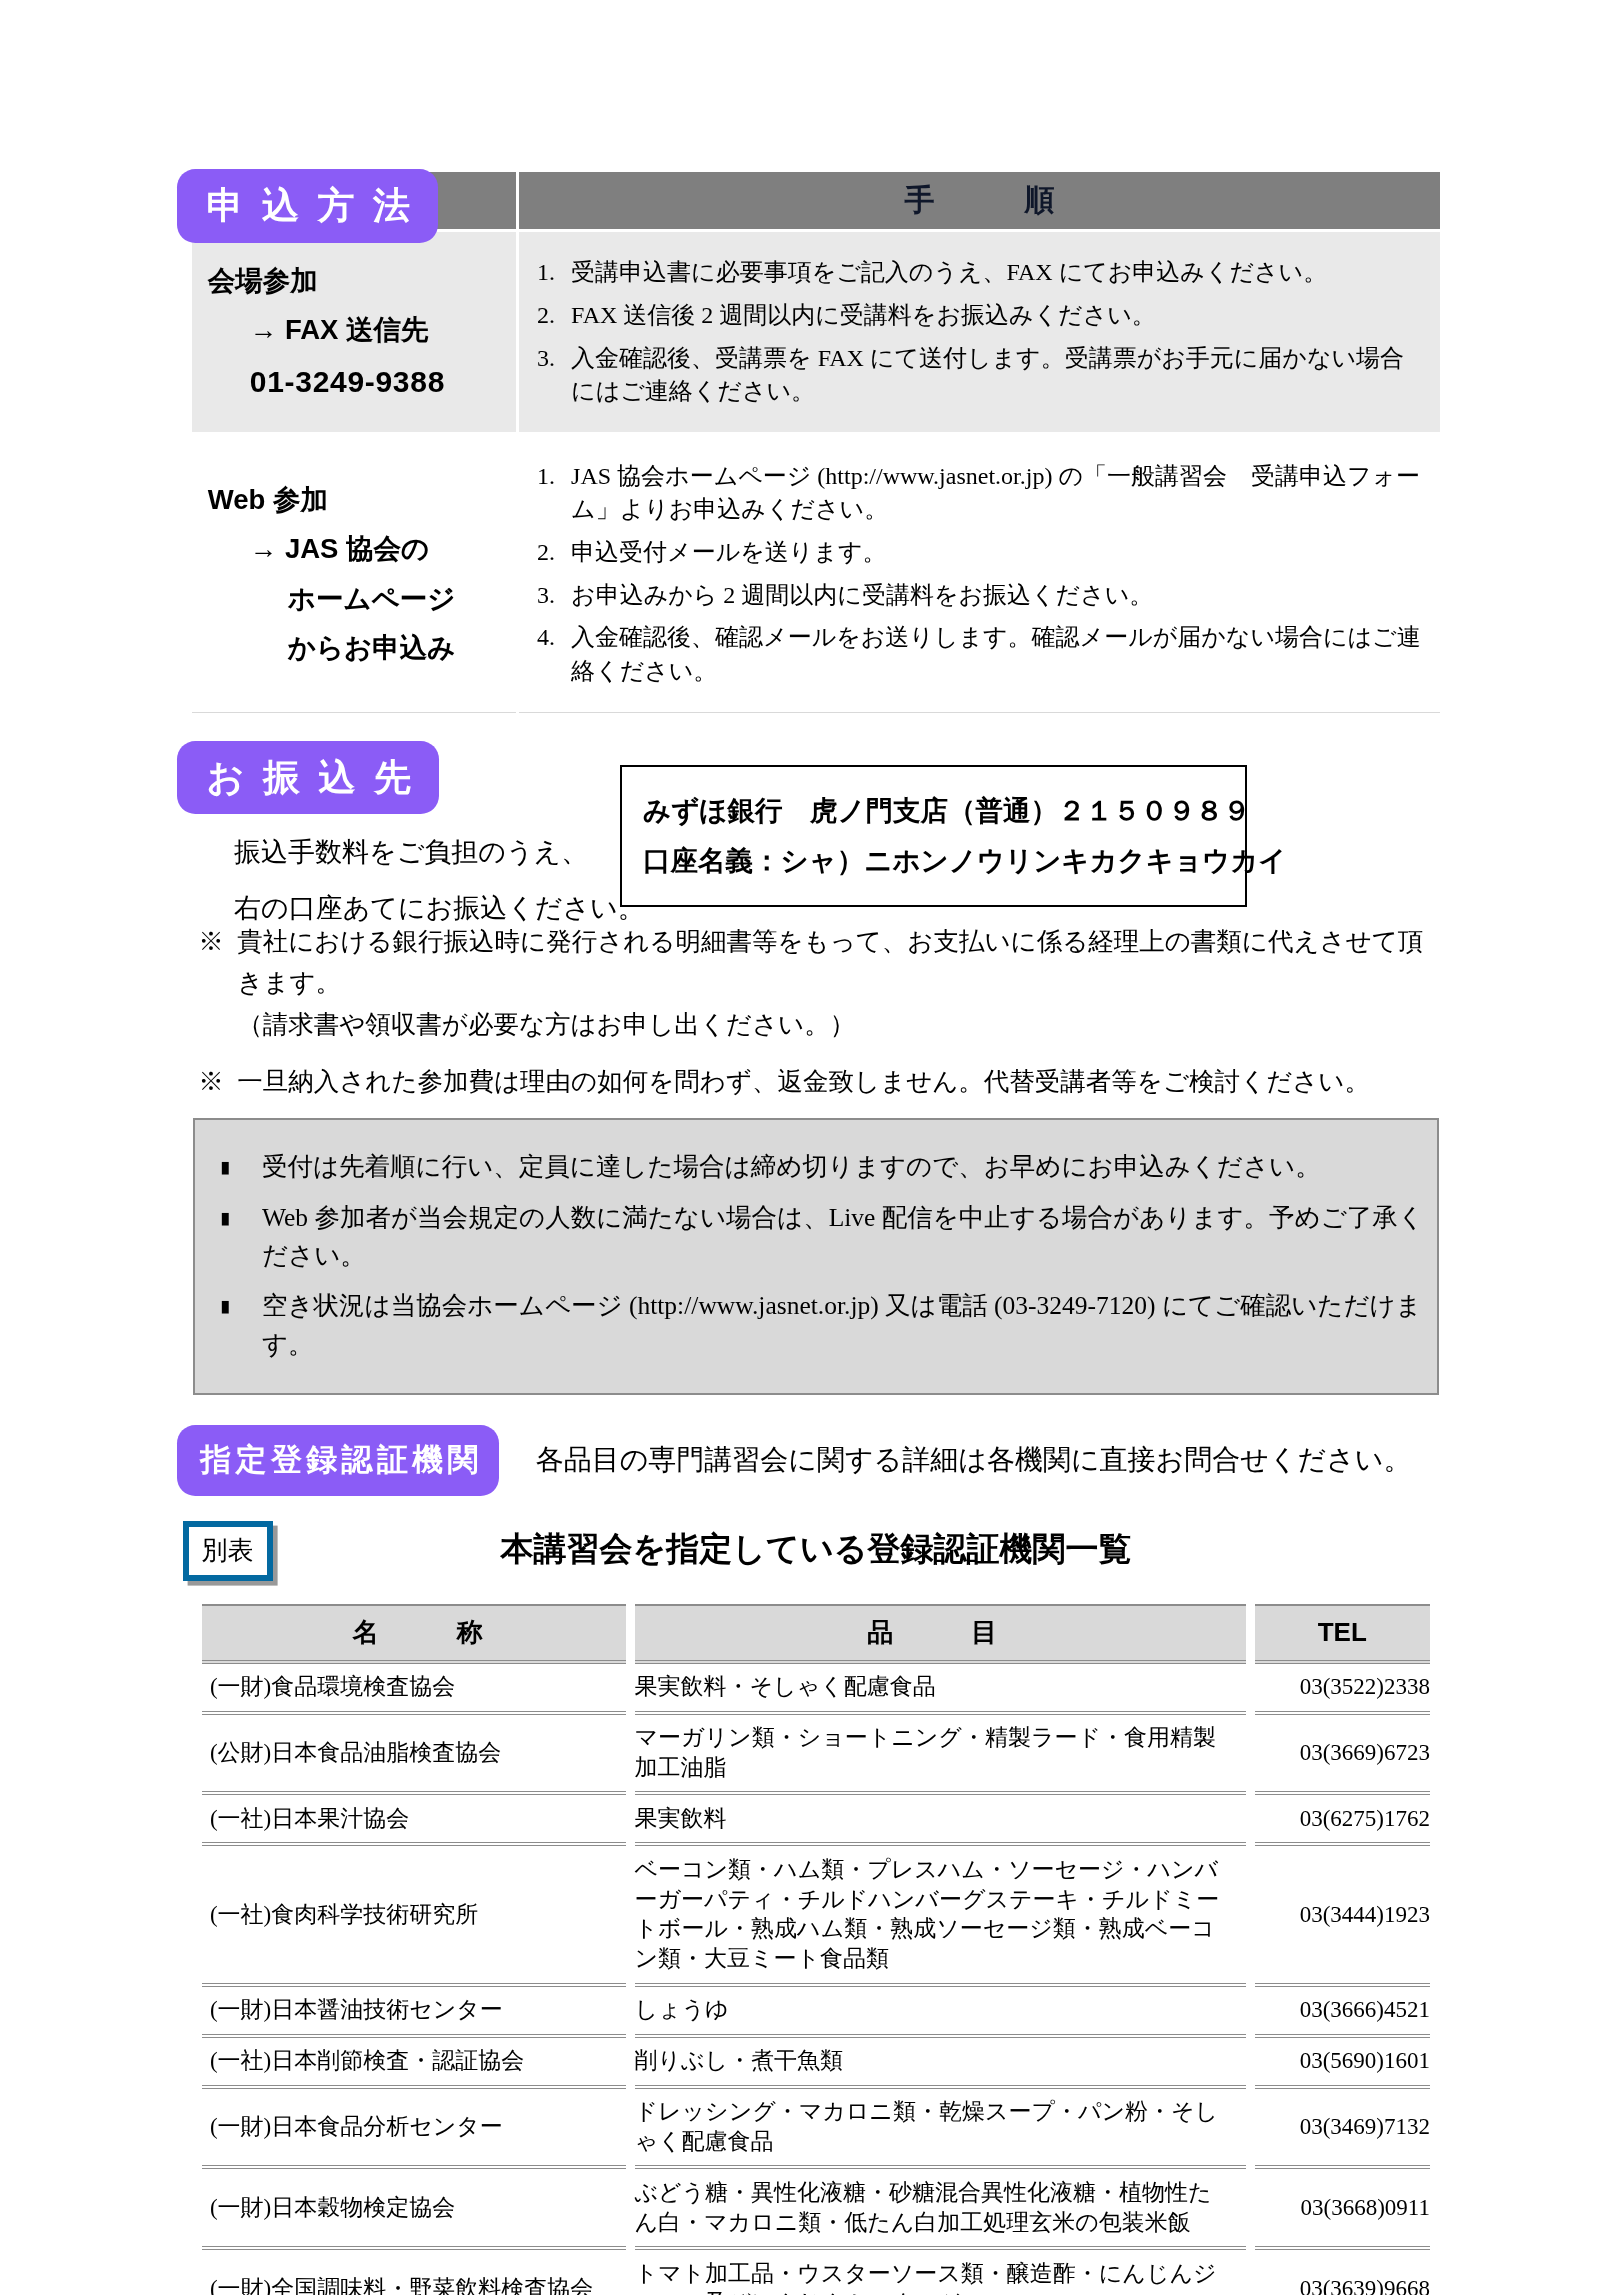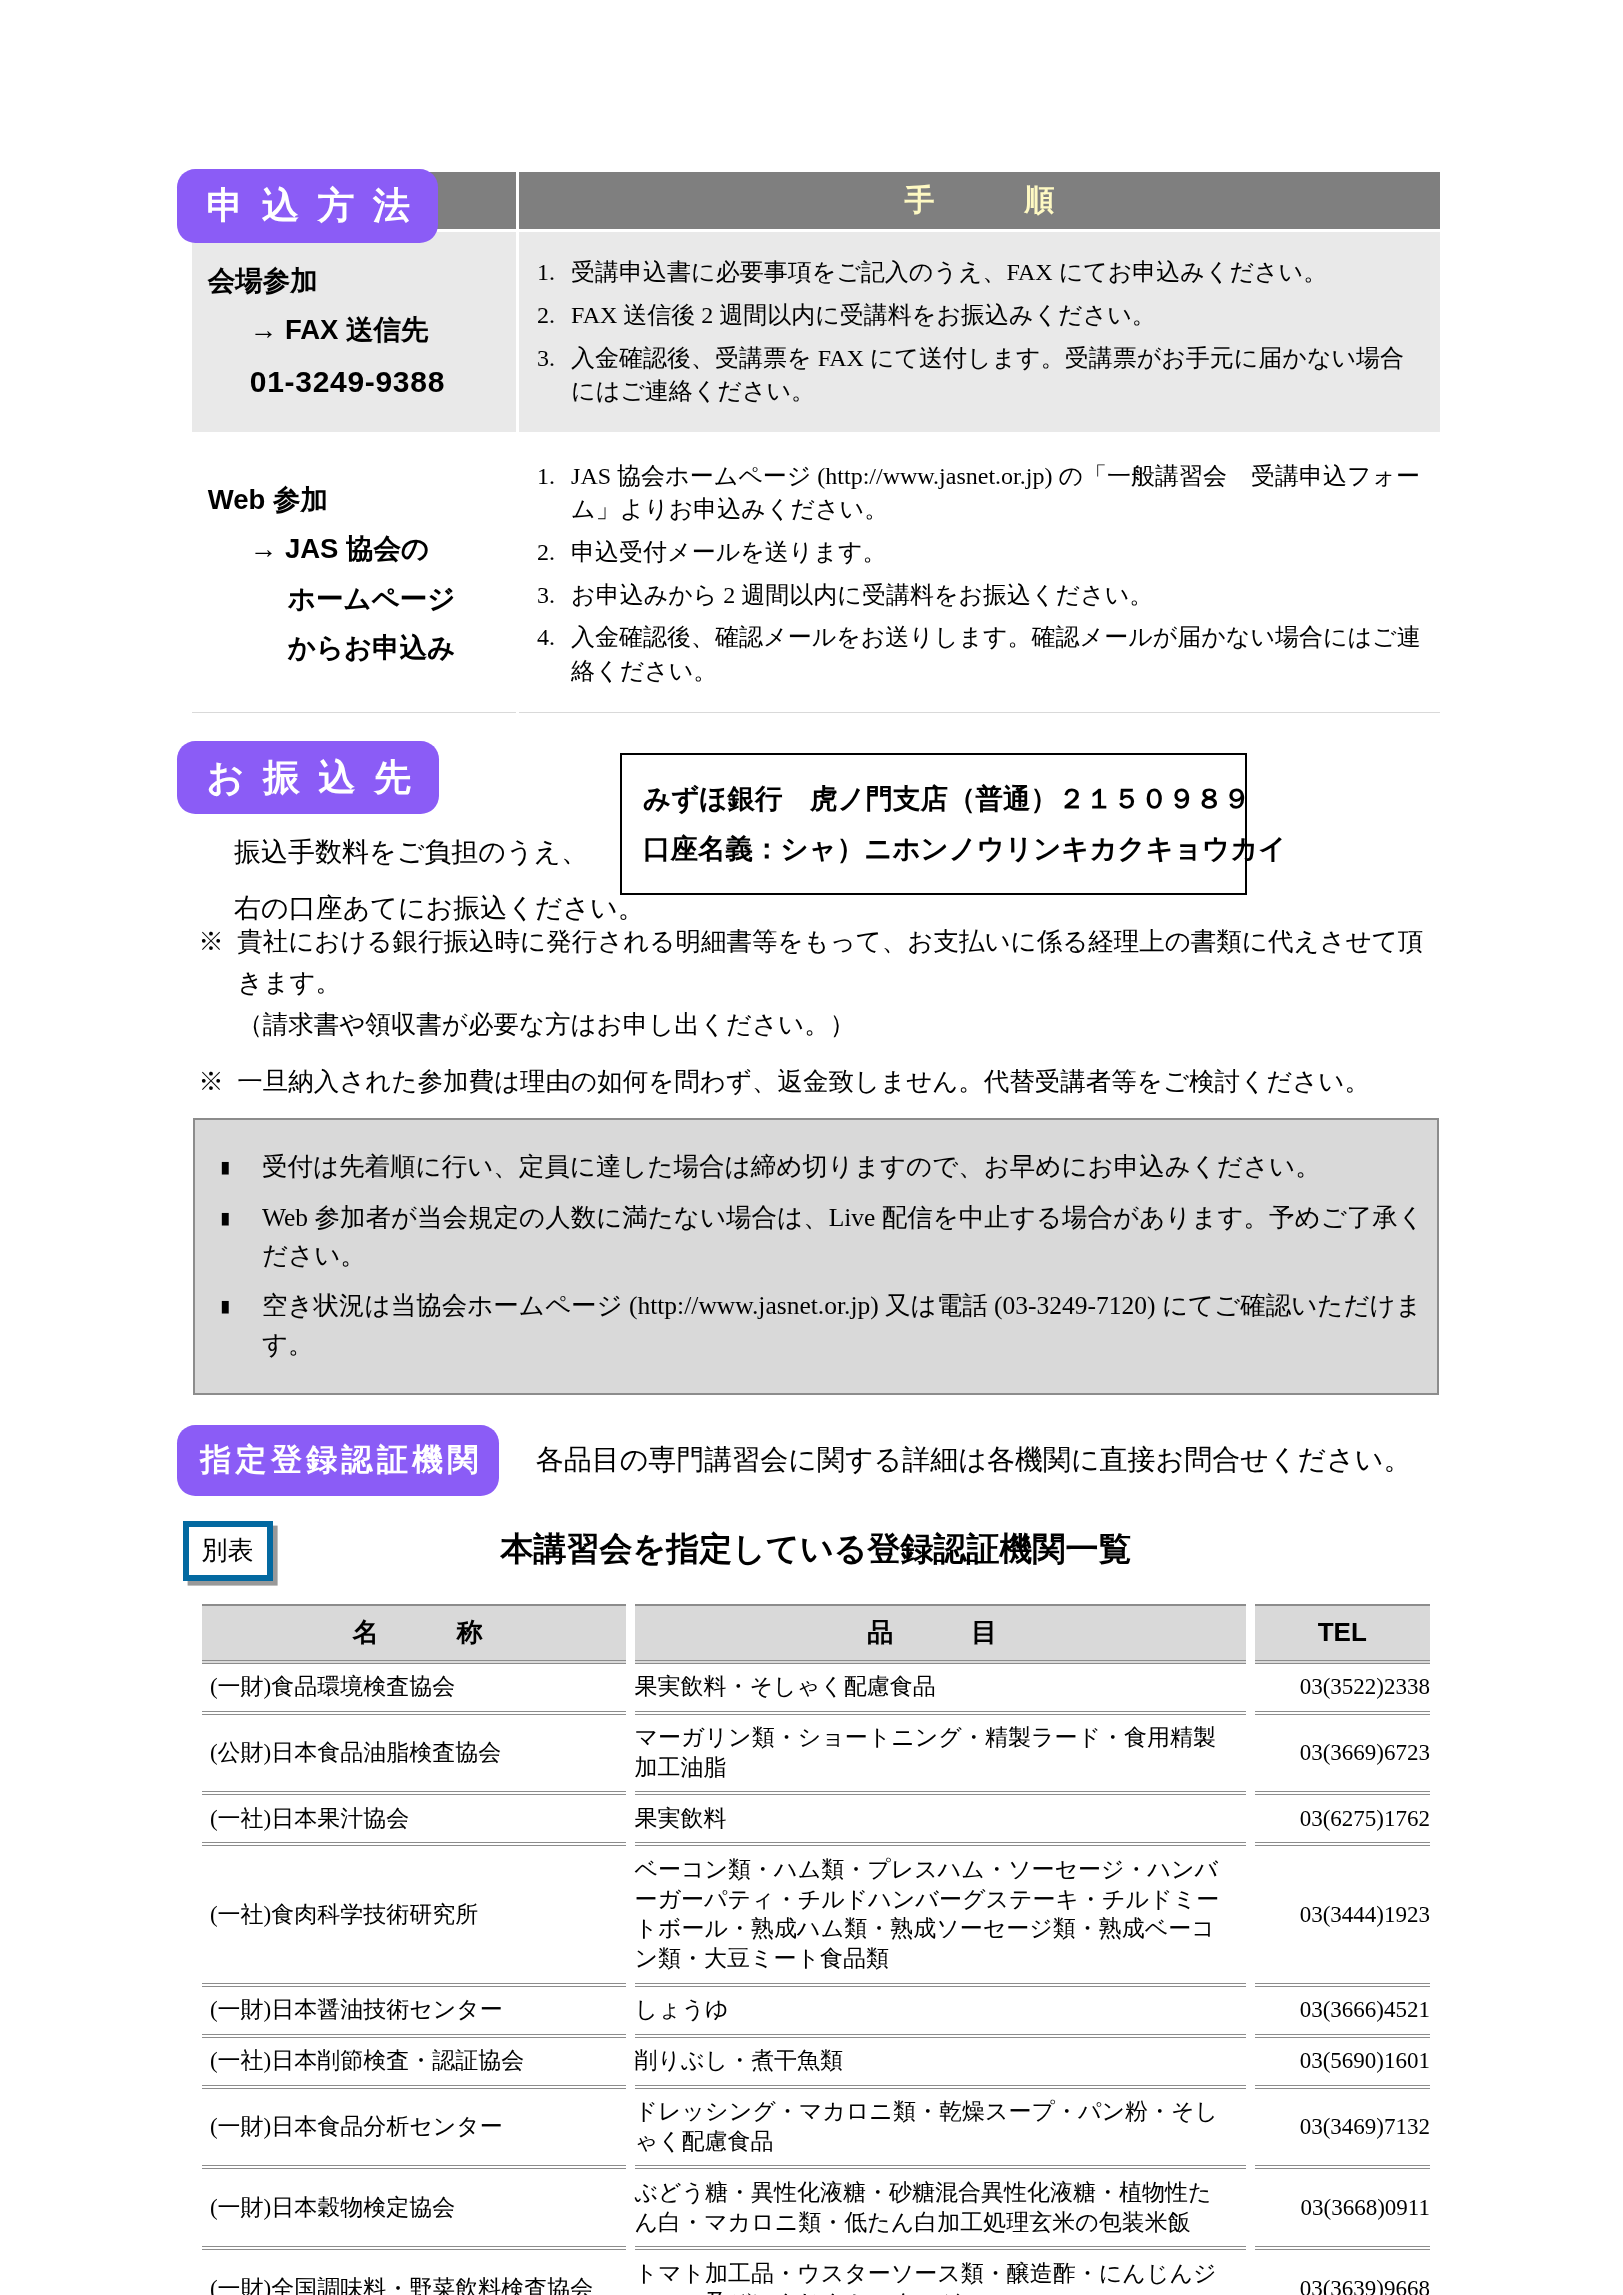--- a/index.html
+++ b/index.html
@@ -38,21 +38,21 @@
   .apply-table {
     border-collapse: separate;
     border-spacing: 3.9px;
     width: calc(100% + 7.9px);
     margin-left: -3.9px;
     margin-top: 22px;
   }
   .apply-table td { vertical-align: middle; }
   .hdr-cell { background: #7f7f7f; height: 55px; }
   .hdr-proc {
-    color: #fef9c3;
+    color: #0f172a;
     text-align: center;
     font-family: "Liberation Sans", "DejaVu Sans", sans-serif;
     font-weight: bold;
     font-size: 30px;
   }
   tr.shade td { background: #e9e9e9; }
   tr.plain td { background: #ffffff; border-bottom: 1.3px solid #d9d9d9; }
   .method-cell { padding: 17px 6.5px 17px 15.7px; width: 26%; }
   .method-line {
     font-family: "Liberation Sans", "DejaVu Sans", sans-serif;
@@ -67,21 +67,21 @@
   .steps-cell { padding: 14.4px 11.8px 14.4px 18.3px; }
   .step { display: flex; font-size: 24px; line-height: 1.38; margin: 9.8px 0; }
   .step-num { flex: 0 0 34px; }
 
   
   .payment-section { position: relative; margin-top: 25px; height: 171px; }
   .pay-badge { margin-left: -16.4px; }
   .pay-lines { margin: 9.2px 0 0 41px; font-size: 27px; line-height: 2.1; }
   .bank-box {
     position: absolute;
-    left: 427px; top: 12px;
+    left: 427px; top: 24px;
     width: 627px;
     box-sizing: border-box;
     border: 2.6px solid #000;
     background: #fff;
     padding: 19.6px 21px;
     font-family: "Liberation Sans", "DejaVu Sans", sans-serif;
     font-weight: bold;
     font-size: 27.5px;
     line-height: 1.8;
     white-space: nowrap;

